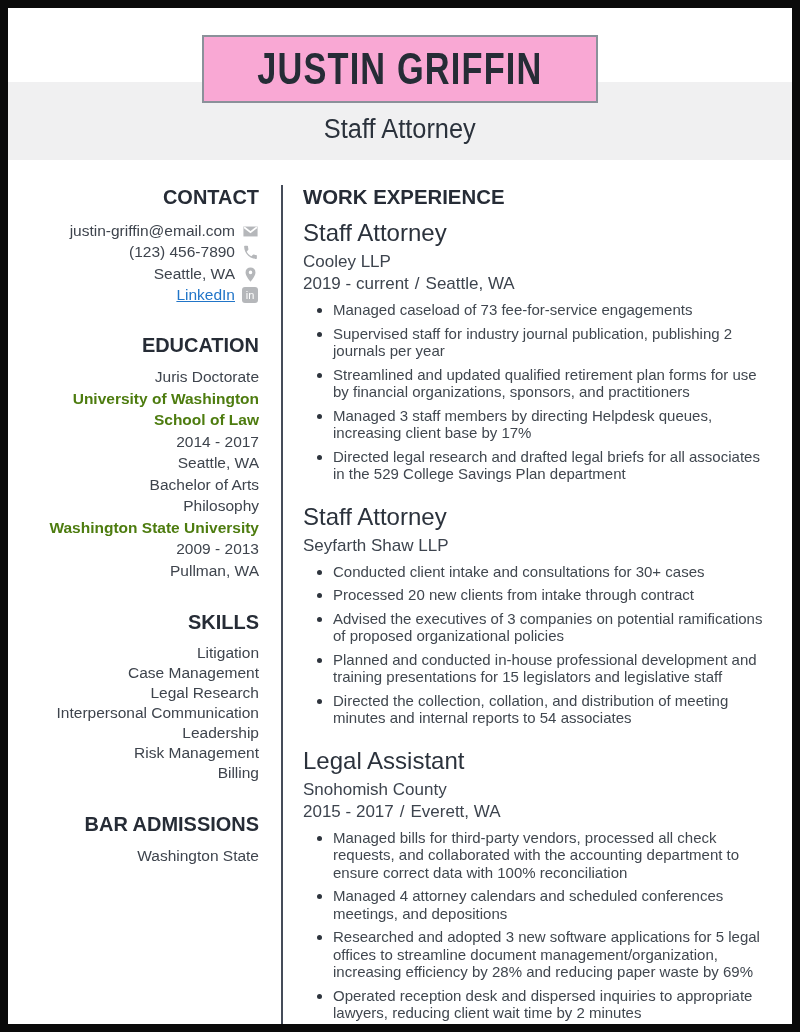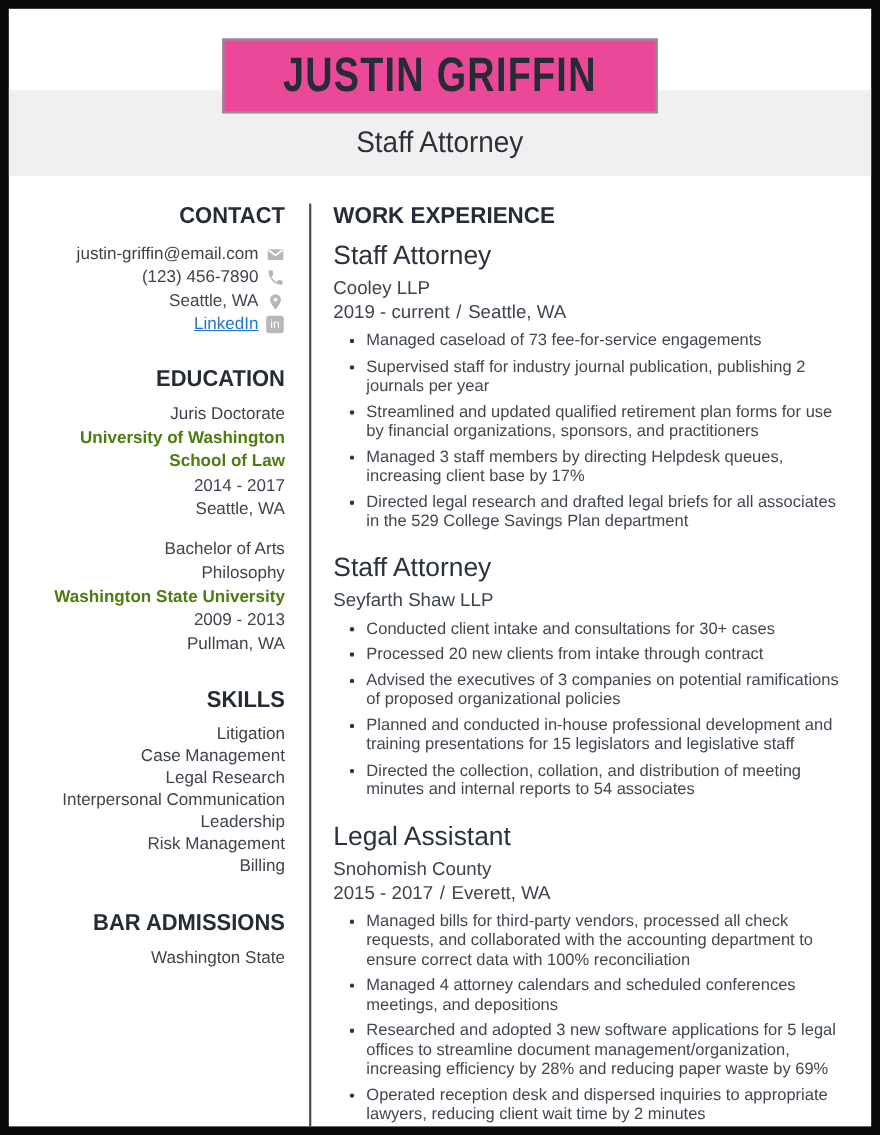--- a/index.html
+++ b/index.html
@@ -12,21 +12,21 @@
   .header { position:relative; height:152px; }
   .band {
     position:absolute; left:0; right:0; top:74px; height:78px;
     background:#f0f0f1; display:flex; justify-content:center; align-items:center;
     padding-top:16px; box-sizing:border-box;
   }
   .subtitle { font-size:27px; color:#2b323c; display:inline-block; transform:scaleX(.94); }
   .name-box {
     position:absolute; left:50%; transform:translateX(-50%); top:27px;
     width:396px; height:68px; box-sizing:border-box;
-    background:#ec4899; border:2px solid #8b919a; z-index:2;
+    background:#f9a8d4; border:2px solid #8b919a; z-index:2;
     display:flex; align-items:center; justify-content:center;
   }
   .name {
     font-size:44px; font-weight:700; color:#262c36; letter-spacing:1.5px;
     white-space:nowrap; display:inline-block; transform:scaleX(.78);
   }
   
   .content { display:flex; align-items:stretch; margin-top:25px; }
   .divider { width:2px; background:#454c59; }
   
@@ -43,21 +43,21 @@
   .icon { width:17px; height:17px; margin-left:7px; color:#b5b7ba; display:inline-flex; }
   .icon svg { width:100%; height:100%; }
   .li-badge {
     display:inline-flex; width:16px; height:16px; background:#b5b7ba; color:#fff;
     border-radius:3px; font-size:11px; font-weight:400;
     align-items:center; justify-content:center; line-height:1;
   }
   .link { color:#2175c8; text-decoration:underline; cursor:pointer; }
   .edu-entry p, .sb-line { margin:0; line-height:21.5px; }
   .edu-school { font-weight:700; color:#4d7c0f; }
-  .edu-entry + .edu-entry { margin-top:15px; }
+  .edu-entry + .edu-entry { }
   .skill-line { margin:0; line-height:20px; }
   
   .main {
     flex:1; padding-left:20px; padding-right:28px; color:#40474f; box-sizing:border-box;
   }
   .main-heading {
     font-size:21px; font-weight:700; color:#262c36; margin:0 0 10px;
     transform:scaleX(.97); transform-origin:left center;
   }
   .job { margin-bottom:20px; }

